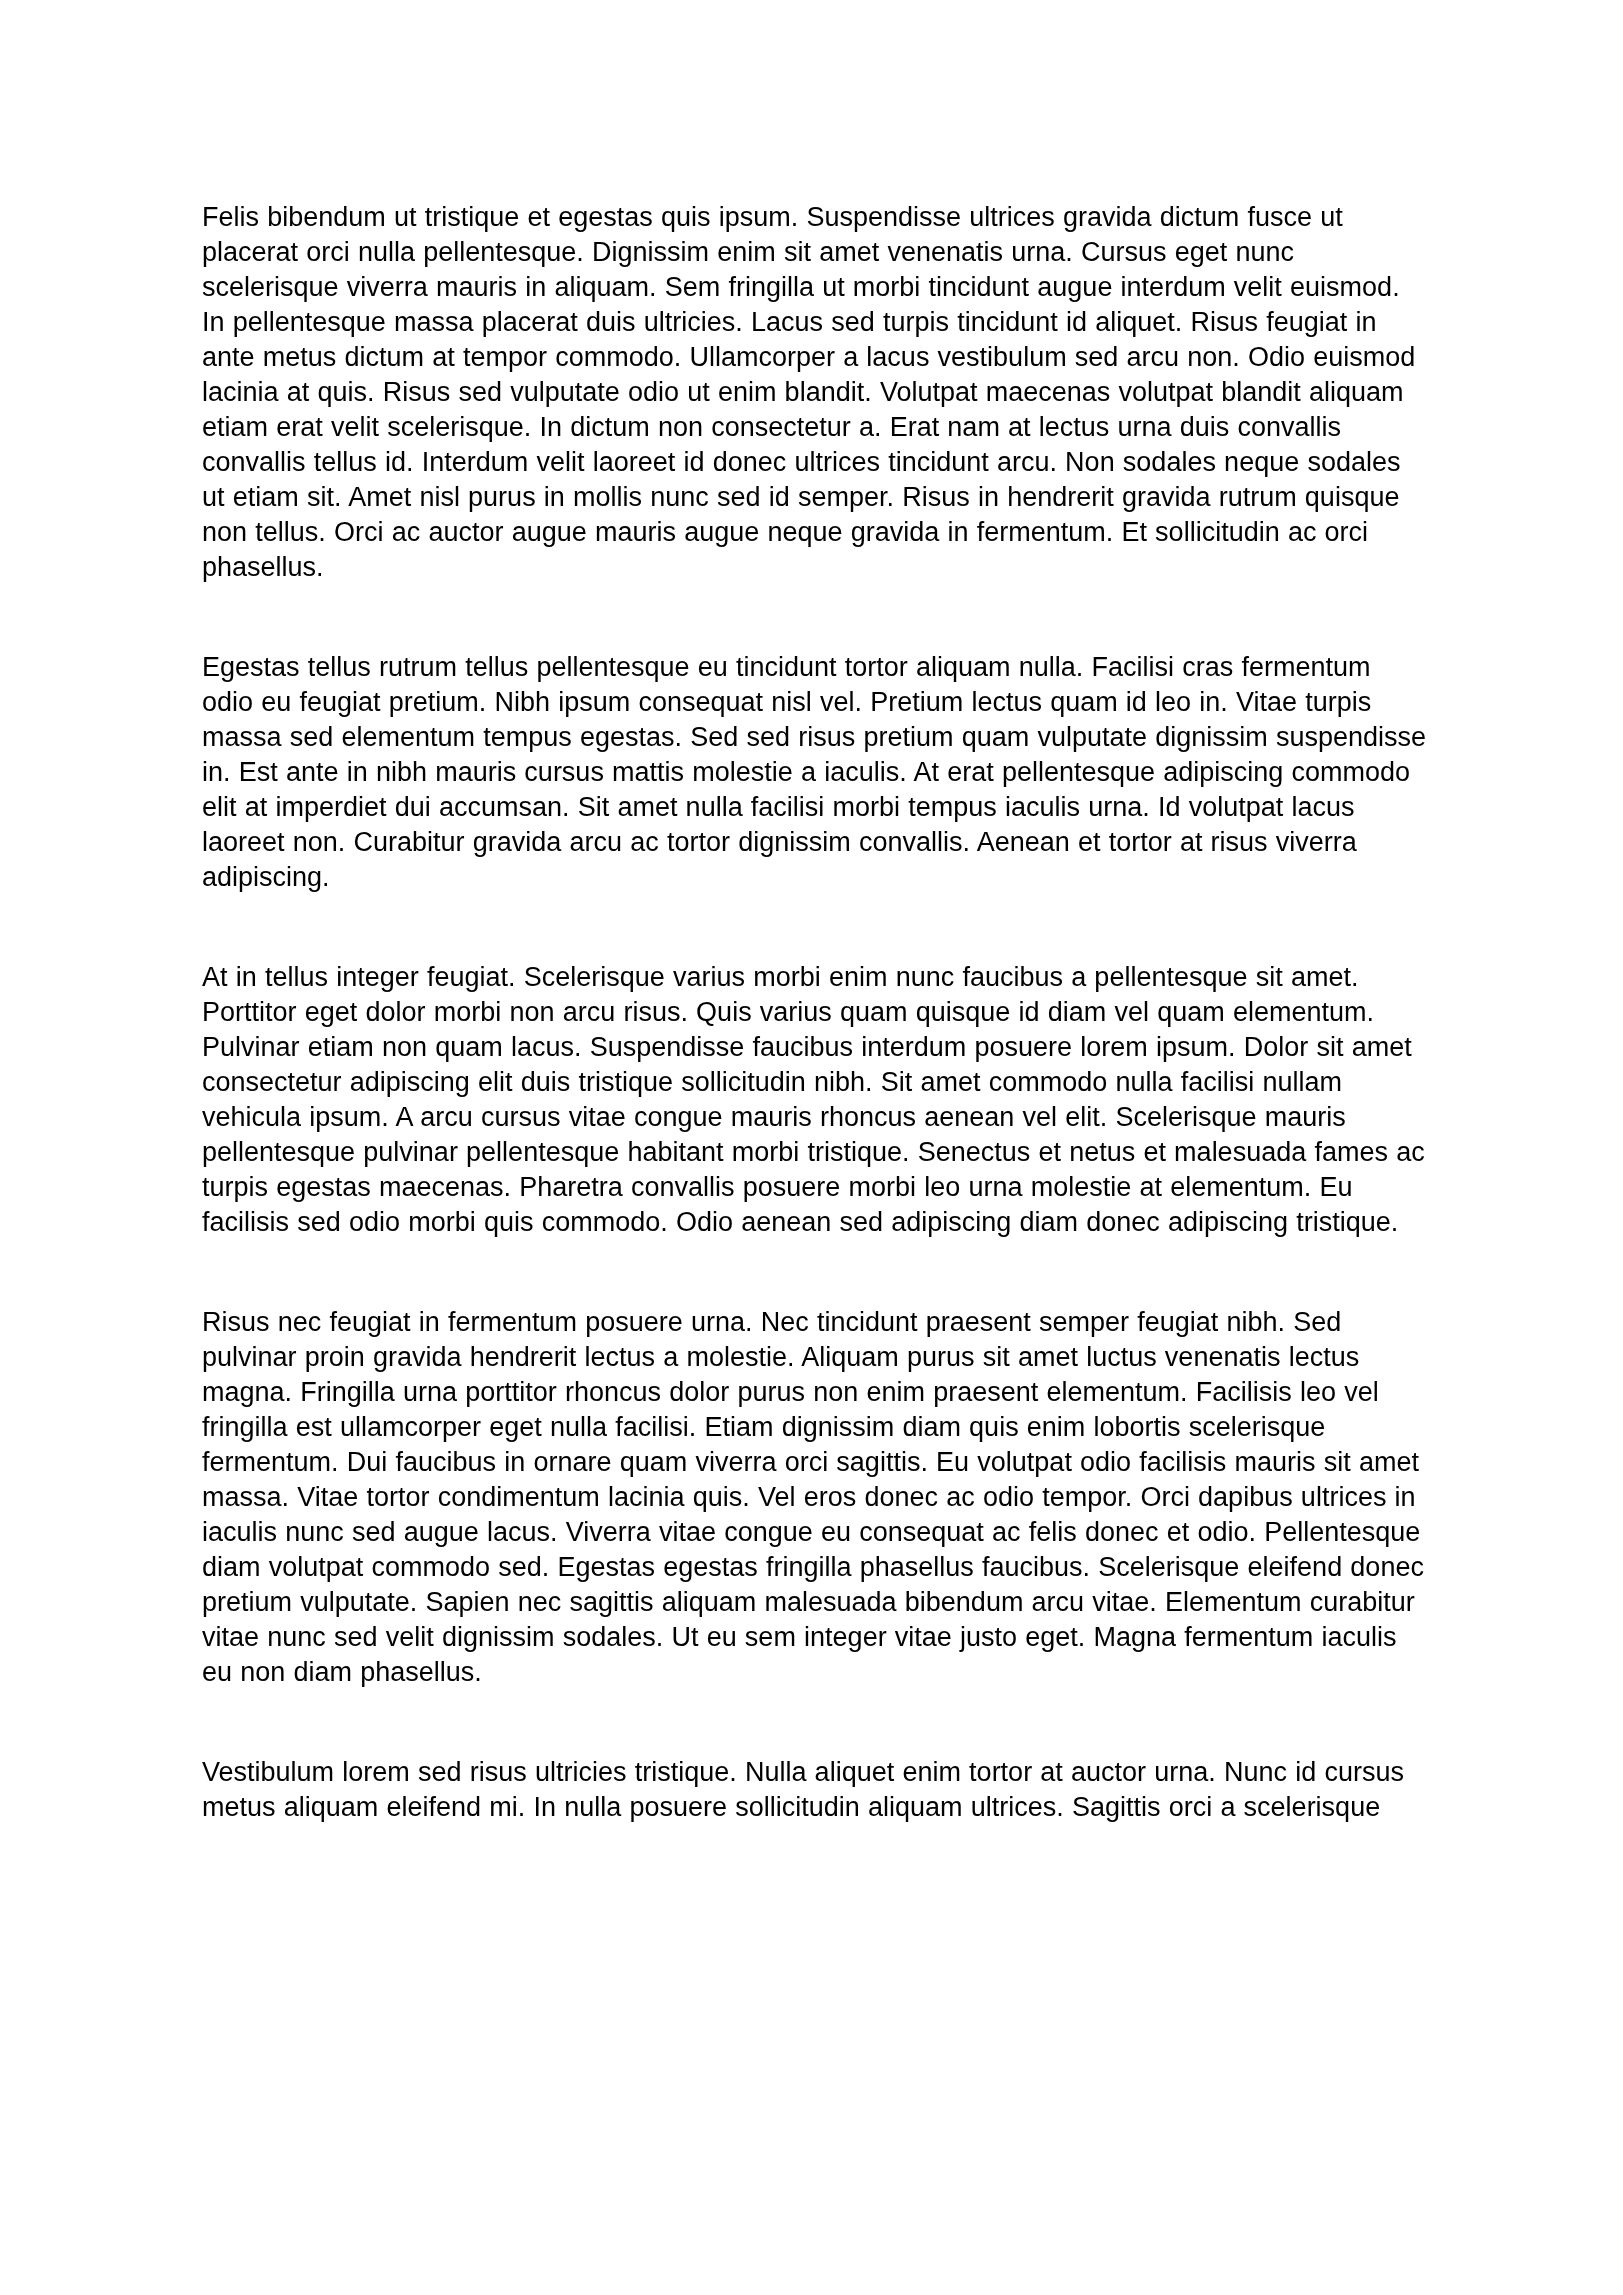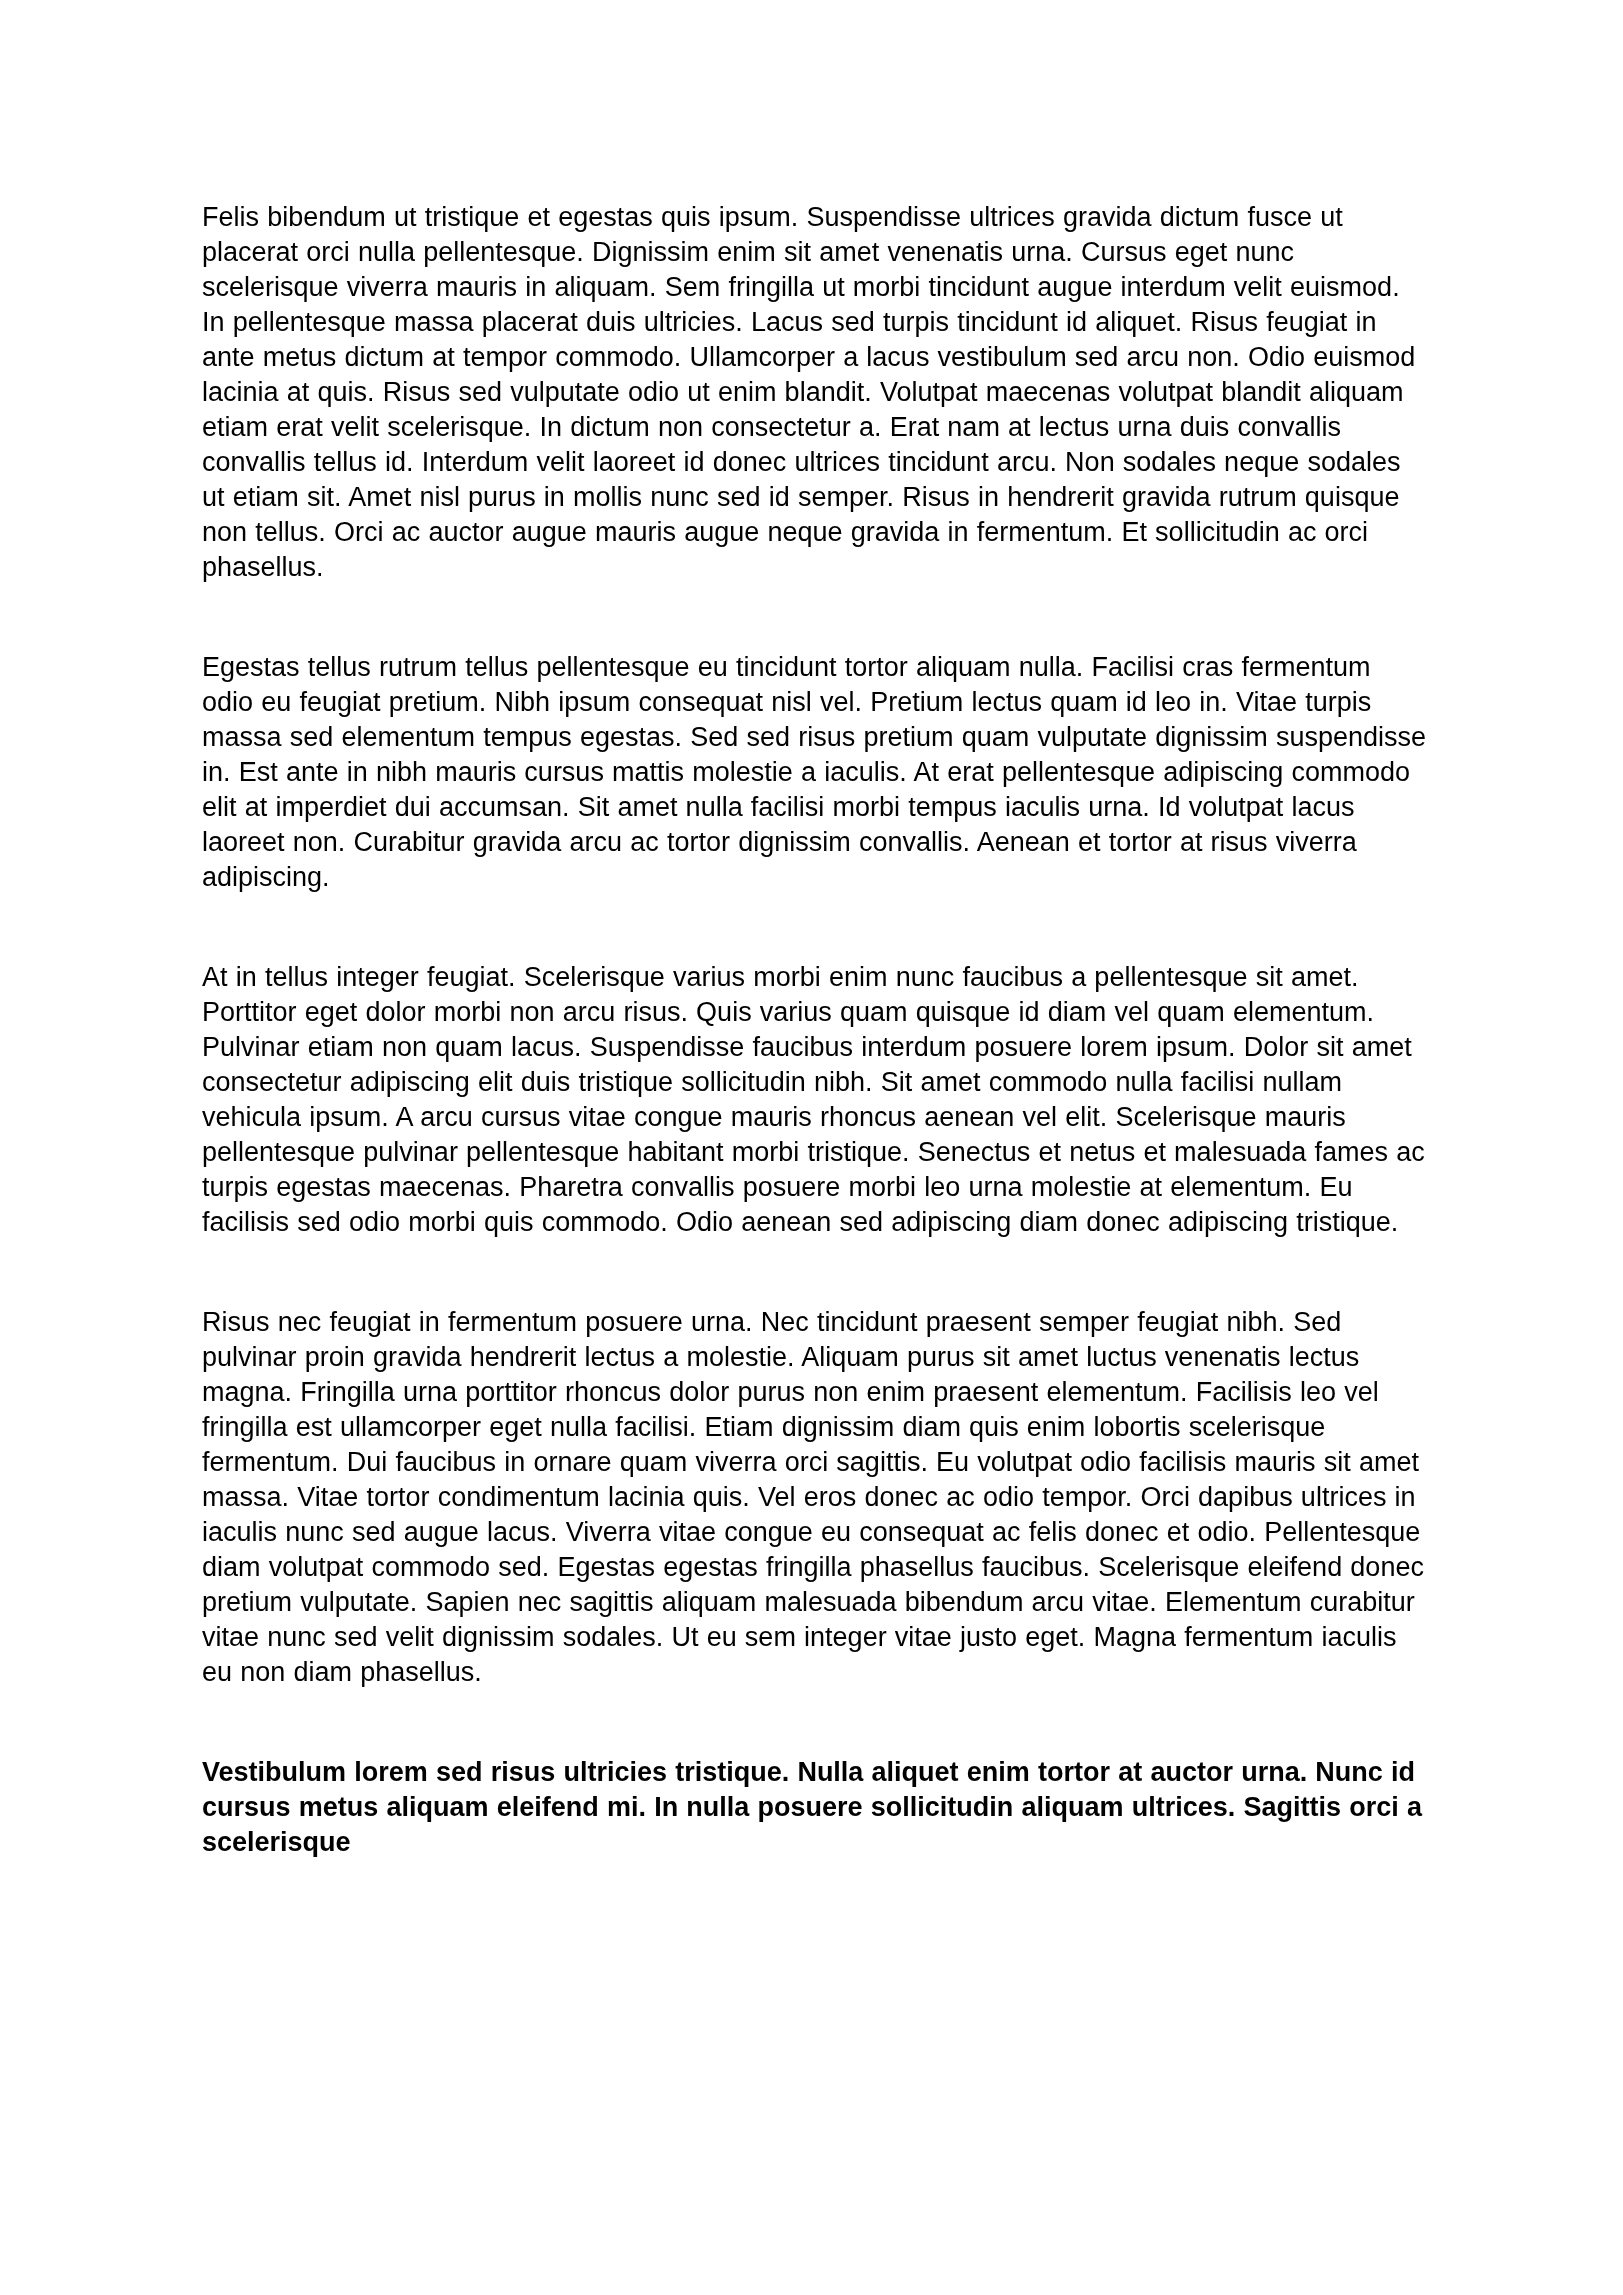--- a/index.html
+++ b/index.html
@@ -24,21 +24,20 @@
     line-height: 35px;
     text-align: left;
   }
   .para {
     margin: 0 0 65px 0;
     white-space: normal;
     word-spacing: 0.7px;
   }
   .para:last-child {
     margin-bottom: 16px;
-    font-weight: bold;
   }
 </style>
 </head>
 <body>
 
 <main class="page">
   <p class="para">Felis bibendum ut tristique et egestas quis ipsum. Suspendisse ultrices gravida dictum fusce ut placerat orci nulla pellentesque. Dignissim enim sit amet venenatis urna. Cursus eget nunc scelerisque viverra mauris in aliquam. Sem fringilla ut morbi tincidunt augue interdum velit euismod. In pellentesque massa placerat duis ultricies. Lacus sed turpis tincidunt id aliquet. Risus feugiat in ante metus dictum at tempor commodo. Ullamcorper a lacus vestibulum sed arcu non. Odio euismod lacinia at quis. Risus sed vulputate odio ut enim blandit. Volutpat maecenas volutpat blandit aliquam etiam erat velit scelerisque. In dictum non consectetur a. Erat nam at lectus urna duis convallis convallis tellus id. Interdum velit laoreet id donec ultrices tincidunt arcu. Non sodales neque sodales ut etiam sit. Amet nisl purus in mollis nunc sed id semper. Risus in hendrerit gravida rutrum quisque non tellus. Orci ac auctor augue mauris augue neque gravida in fermentum. Et sollicitudin ac orci phasellus.</p>
   <p class="para">Egestas tellus rutrum tellus pellentesque eu tincidunt tortor aliquam nulla. Facilisi cras fermentum odio eu feugiat pretium. Nibh ipsum consequat nisl vel. Pretium lectus quam id leo in. Vitae turpis massa sed elementum tempus egestas. Sed sed risus pretium quam vulputate dignissim suspendisse in. Est ante in nibh mauris cursus mattis molestie a iaculis. At erat pellentesque adipiscing commodo elit at imperdiet dui accumsan. Sit amet nulla facilisi morbi tempus iaculis urna. Id volutpat lacus laoreet non. Curabitur gravida arcu ac tortor dignissim convallis. Aenean et tortor at risus viverra adipiscing.</p>
   <p class="para">At in tellus integer feugiat. Scelerisque varius morbi enim nunc faucibus a pellentesque sit amet. Porttitor eget dolor morbi non arcu risus. Quis varius quam quisque id diam vel quam elementum. Pulvinar etiam non quam lacus. Suspendisse faucibus interdum posuere lorem ipsum. Dolor sit amet consectetur adipiscing elit duis tristique sollicitudin nibh. Sit amet commodo nulla facilisi nullam vehicula ipsum. A arcu cursus vitae congue mauris rhoncus aenean vel elit. Scelerisque mauris pellentesque pulvinar pellentesque habitant morbi tristique. Senectus et netus et malesuada fames ac turpis egestas maecenas. Pharetra convallis posuere morbi leo urna molestie at elementum. Eu facilisis sed odio morbi quis commodo. Odio aenean sed adipiscing diam donec adipiscing tristique.</p>
   <p class="para">Risus nec feugiat in fermentum posuere urna. Nec tincidunt praesent semper feugiat nibh. Sed pulvinar proin gravida hendrerit lectus a molestie. Aliquam purus sit amet luctus venenatis lectus magna. Fringilla urna porttitor rhoncus dolor purus non enim praesent elementum. Facilisis leo vel fringilla est ullamcorper eget nulla facilisi. Etiam dignissim diam quis enim lobortis scelerisque fermentum. Dui faucibus in ornare quam viverra orci sagittis. Eu volutpat odio facilisis mauris sit amet massa. Vitae tortor condimentum lacinia quis. Vel eros donec ac odio tempor. Orci dapibus ultrices in iaculis nunc sed augue lacus. Viverra vitae congue eu consequat ac felis donec et odio. Pellentesque diam volutpat commodo sed. Egestas egestas fringilla phasellus faucibus. Scelerisque eleifend donec pretium vulputate. Sapien nec sagittis aliquam malesuada bibendum arcu vitae. Elementum curabitur vitae nunc sed velit dignissim sodales. Ut eu sem integer vitae justo eget. Magna fermentum iaculis eu non diam phasellus.</p>

